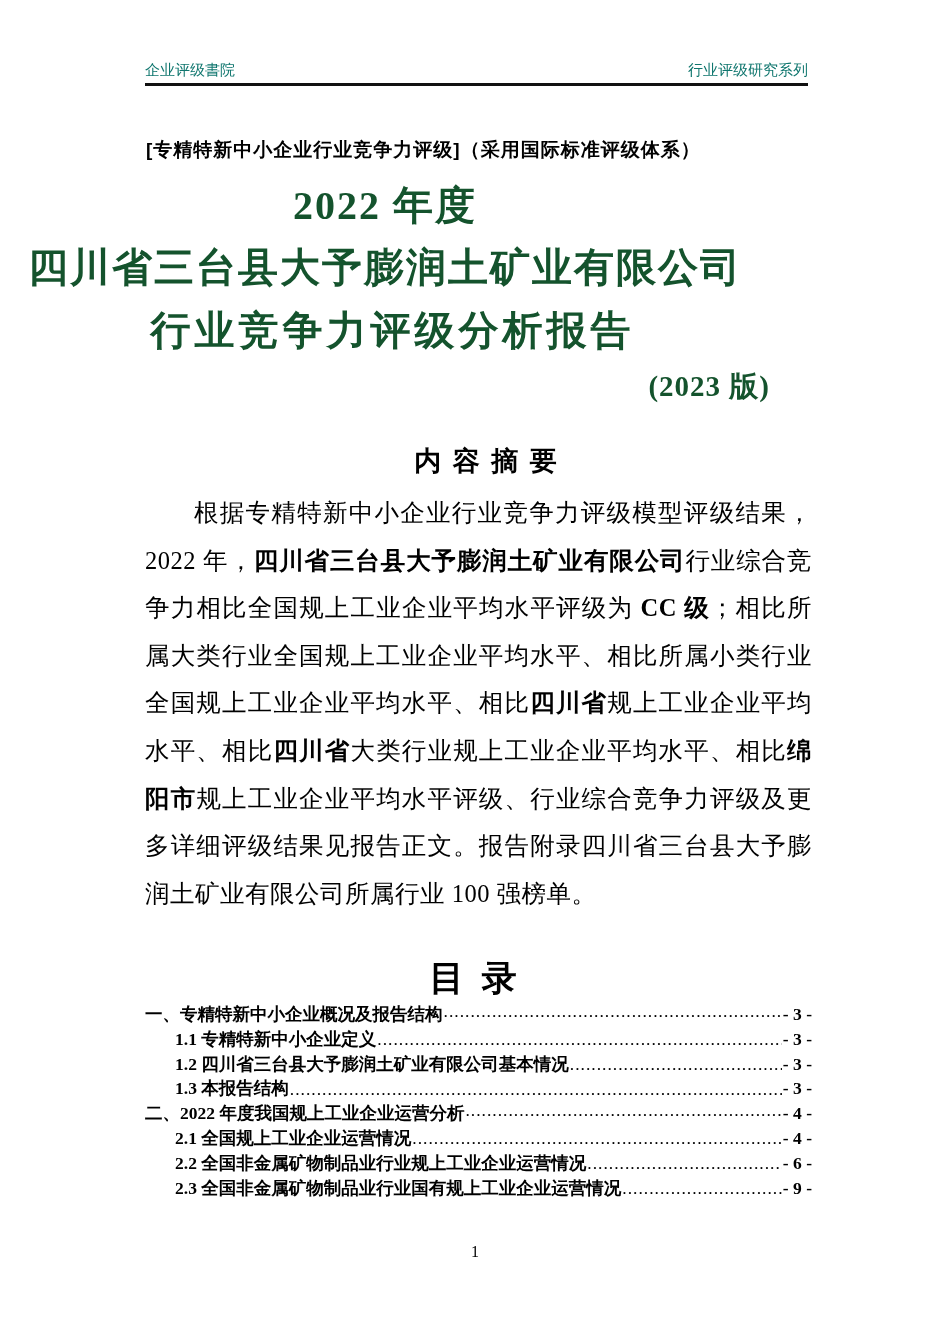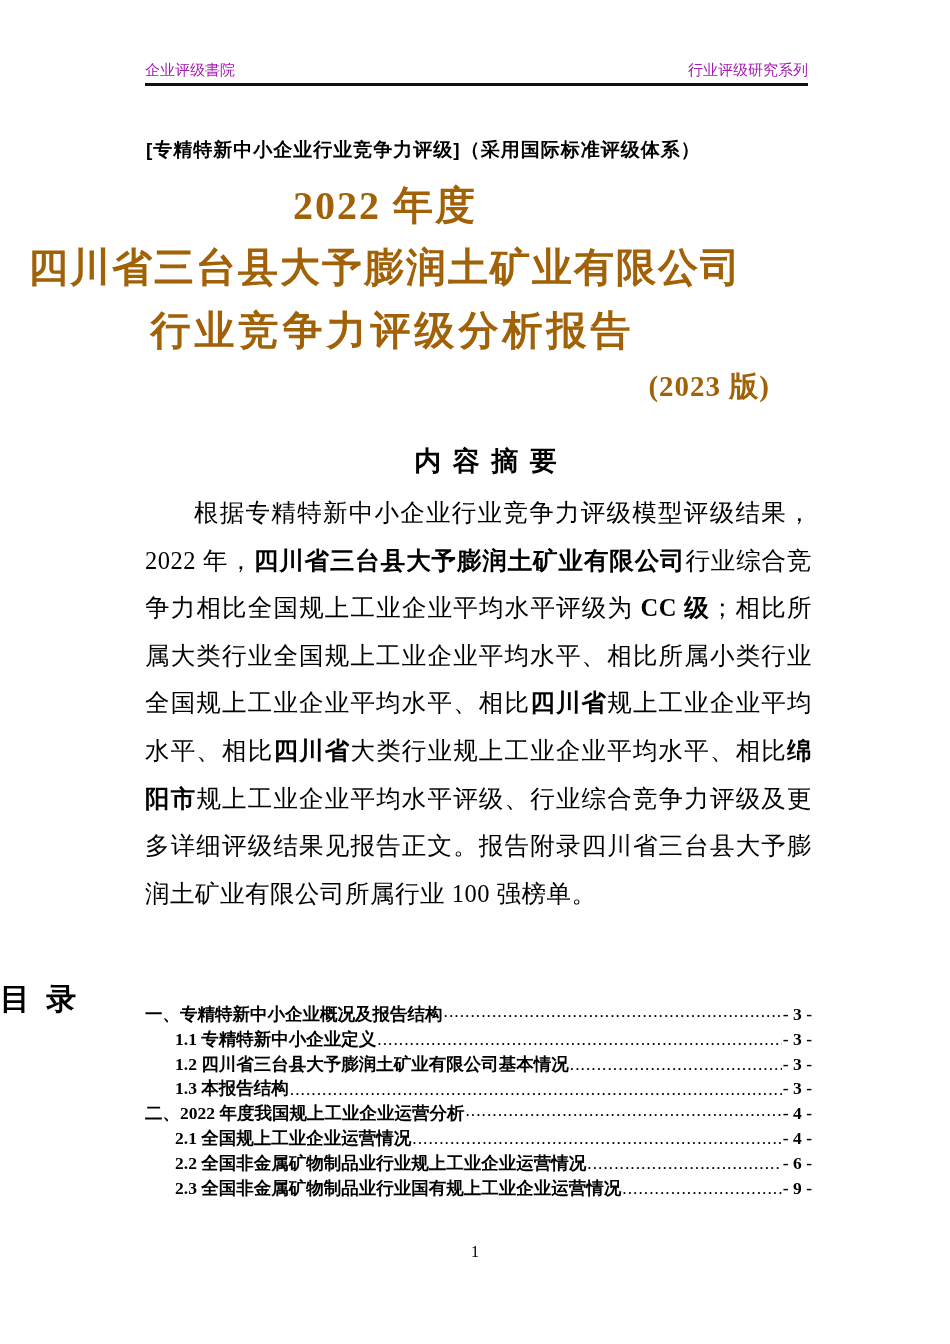--- a/index.html
+++ b/index.html
@@ -27,21 +27,21 @@
     top: 60px;
     width: 663px;
     display: flex;
     justify-content: space-between;
     align-items: flex-end;
     border-bottom: 3px solid #111111;
     padding-bottom: 3px;
     font-family: "Liberation Sans", "DejaVu Sans", sans-serif;
     font-size: 15px;
     line-height: 20px;
-    color: #a21caf;
+    color: #0f766e;
   }
 
   
   .bracket-line {
     position: absolute;
     left: 146px;
     top: 137px;
     width: 700px;
     font-family: "Liberation Sans", "DejaVu Sans", sans-serif;
     font-weight: bold;
@@ -50,21 +50,21 @@
     color: #000000;
   }
 
   
   .title-line {
     position: absolute;
     left: 0;
     width: 770px;
     text-align: center;
     font-weight: bold;
-    color: #a16207;
+    color: #14532d;
     letter-spacing: 2px;
   }
   .title-1 { top: 178px; font-size: 40px; }
   .title-2 { top: 240px; font-size: 40px; }
   .title-3 { top: 303px; font-size: 40px; letter-spacing: 4px; padding-left: 15px; }
   .title-4 { top: 367px; font-size: 29px; letter-spacing: 1px; text-align: right; }
 
   
   .summary-heading {
     position: absolute;
@@ -90,26 +90,25 @@
     letter-spacing: 0.5px;
   }
   .summary-body .b { font-weight: bold; }
 
   
   .toc-heading {
     position: absolute;
     left: 0;
     top: 955px;
     width: 950px;
-    text-align: left;
-    font-family: "Liberation Sans", "DejaVu Sans", sans-serif;
-    font-weight: bold;
-    font-size: 30px;
+    text-align: center;
+    font-family: "Liberation Sans", "DejaVu Sans", sans-serif;
+    font-weight: bold;
+    font-size: 35px;
     letter-spacing: 4px;
-    margin-top: 24px;
   }
   .toc {
     position: absolute;
     left: 145px;
     top: 1002px;
     width: 667px;
     font-weight: bold;
     font-size: 17.5px;
     line-height: 24.8px;
   }

